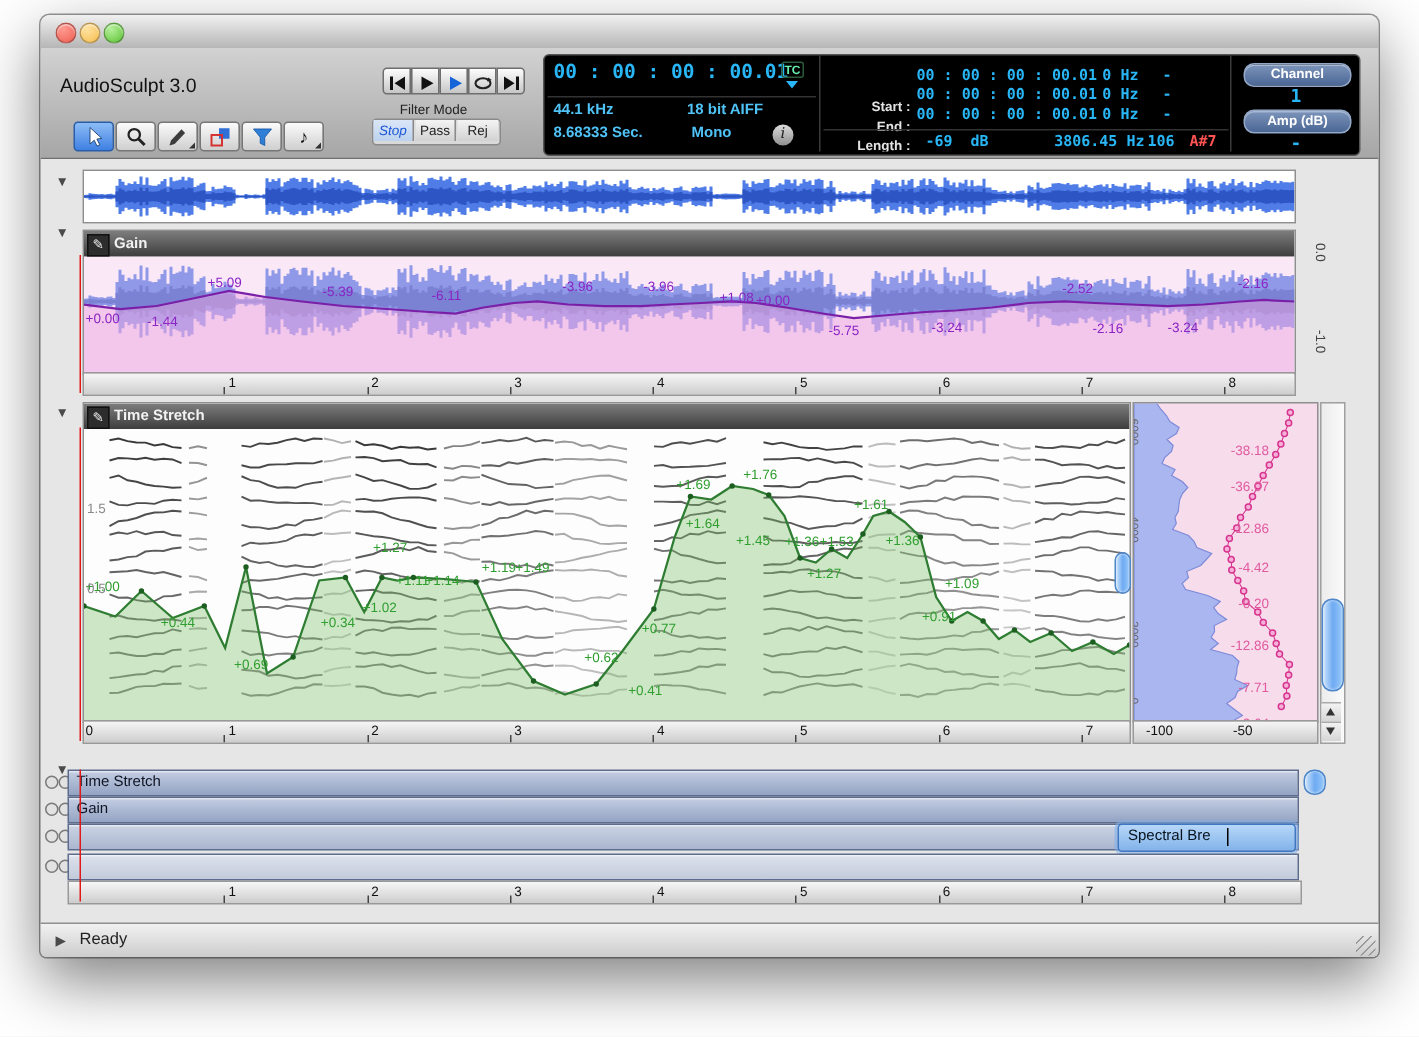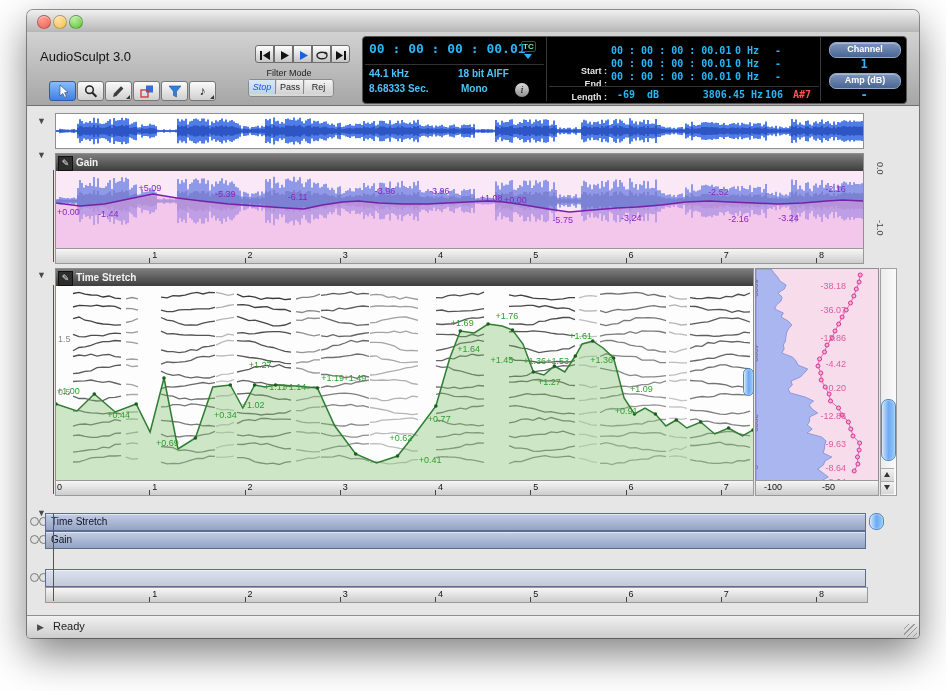--- a/index.html
+++ b/index.html
@@ -574,28 +574,28 @@
         <circle cx="101.5" cy="188" r="2" fill="#f6b1d8" stroke="#d6348f" stroke-width="1"></circle>
         <circle cx="101.9" cy="195" r="2" fill="#f6b1d8" stroke="#d6348f" stroke-width="1"></circle>
         <circle cx="98.2" cy="202" r="2" fill="#f6b1d8" stroke="#d6348f" stroke-width="1"></circle>
       </svg>
     <div id="specyticks" style="position:absolute;left:0;top:0;width:122px;height:212px;pointer-events:none">
         <span class="vrot" style="left: 4px; top: 10px; color: rgb(102, 102, 102); font-size: 8px;">6000</span>
         <span class="vrot" style="left: 4px; top: 75px; color: rgb(102, 102, 102); font-size: 8px;">4000</span>
         <span class="vrot" style="left: 4px; top: 145px; color: rgb(102, 102, 102); font-size: 8px;">2000</span>
         <span class="vrot" style="left: 4px; top: 196px; color: rgb(102, 102, 102); font-size: 8px;">0</span>
       </div>
-    <div id="speclabels" style="position:absolute;left:0;top:4px;width:122px;height:243px;pointer-events:none">
+    <div id="speclabels" style="position:absolute;left:0;top:18px;width:122px;height:243px;pointer-events:none">
         <span class="slabel" style="top: 8px;">-38.18</span>
         <span class="slabel" style="top: 32px;">-36.07</span>
         <span class="slabel" style="top: 60px;">-12.86</span>
         <span class="slabel" style="top: 86px;">-4.42</span>
         <span class="slabel" style="top: 110px;">-0.20</span>
         <span class="slabel" style="top: 138px;">-12.86</span>
-        <span class="slabel" style="top: 166px;">-9.63</span>
+        <span class="slabel" style="top: 166px;">-7.71</span>
         <span class="slabel" style="top: 190px;">-8.64</span>
         <span class="slabel" style="top: 204px;">-8.64</span>
       </div>
   </div>
   <div class="ruler" style="left:728px;top:470px;width:122px" id="specxticks">
       <span class="ticklabel" style="left: 8px;">-100</span>
       <span class="ticklabel" style="left: 66px;">-50</span>
     </div>
 
   <div class="sbtrack" style="left:853px;top:258px;width:15px;height:226px">
@@ -615,20 +615,29 @@
         <span class="seqlabel">Time Stretch</span>
       </div>
     <div class="aquapill" style="left:839px;top:0;width:13px;height:15px"></div>
   </div>
   <div class="abs" style="left:3px;top:521px;width:852px;height:16px">
     <div class="ccirc" style="left:0"></div>
     <div class="ccirc" style="left:9px"></div>
     <div class="seqbar" style="left:15px;width:819px">
         <span class="seqlabel">Gain</span>
       </div>
+  </div>
+  <div class="abs" style="left:3px;top:539px;width:852px;height:18px">
+    <div class="ccirc" style="left:0"></div>
+    <div class="ccirc" style="left:9px"></div>
+    <div class="seqbar b3" style="left:15px;width:819px"></div>
+    <div class="chip" style="left:715px;top:0;width:117px">
+      <span class="chiptext">Spectral Bre</span>
+      <span class="caret" style="left:72px"></span>
+    </div>
   </div>
   <div class="abs" style="left:3px;top:559px;width:852px;height:16px">
     <div class="ccirc" style="left:0"></div>
     <div class="ccirc" style="left:9px"></div>
     <div class="seqbar b4" style="left:15px;width:819px"></div>
   </div>
   <div class="ruler" style="left:18px;top:577px;width:821px" id="seqruler">
       <div class="tick" style="left: 103.25px;"></div>
       <span class="ticklabel" style="left: 106.25px;">1</span>
       <div class="tick" style="left: 198.5px;"></div>

